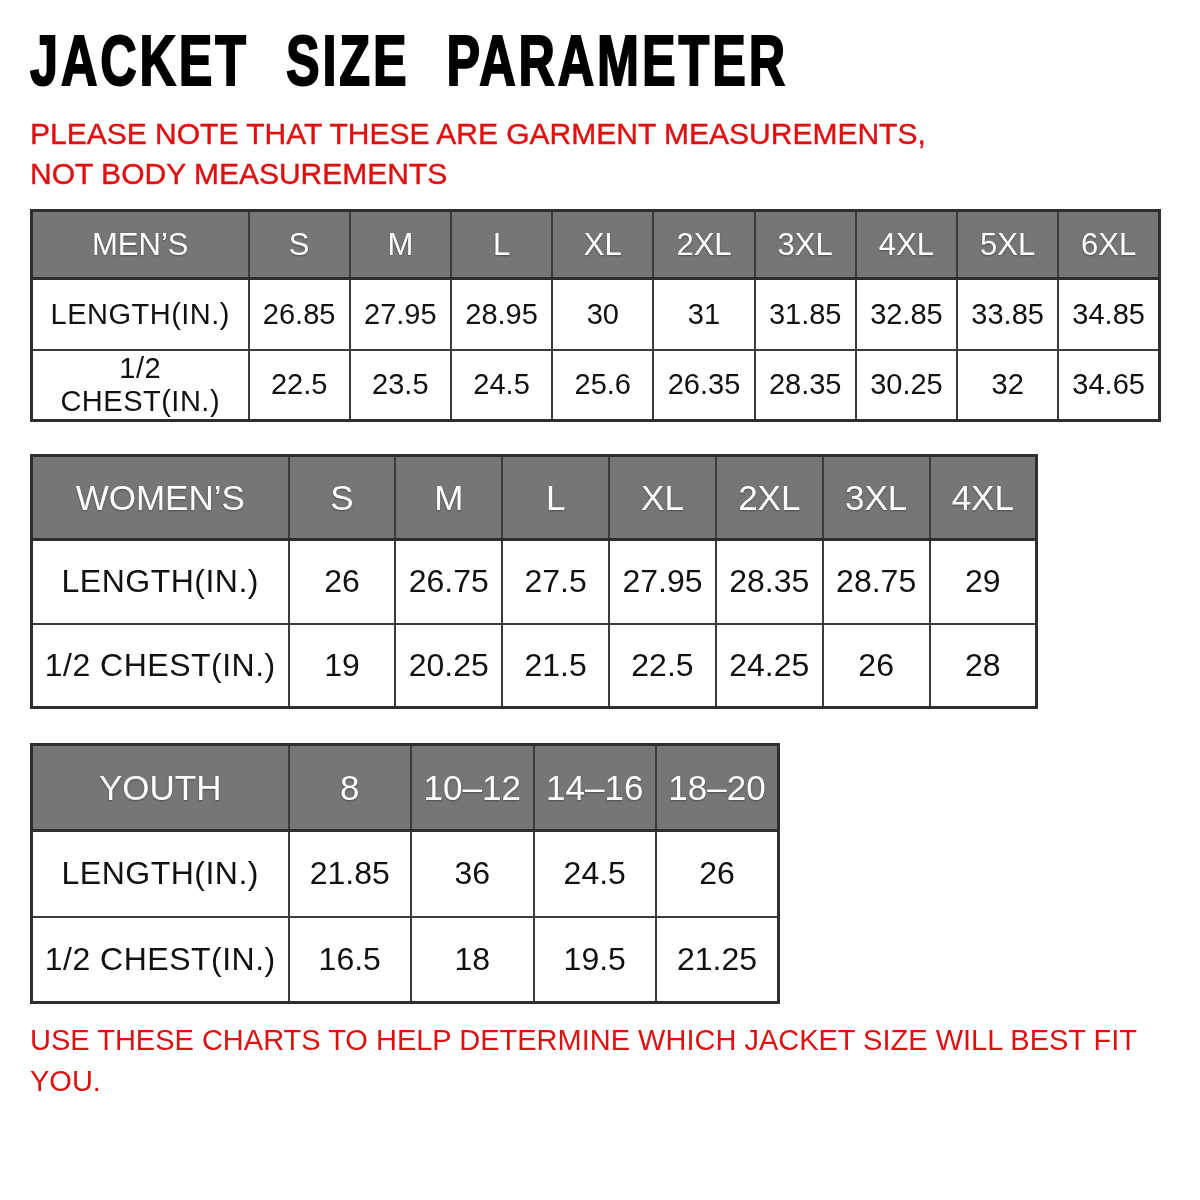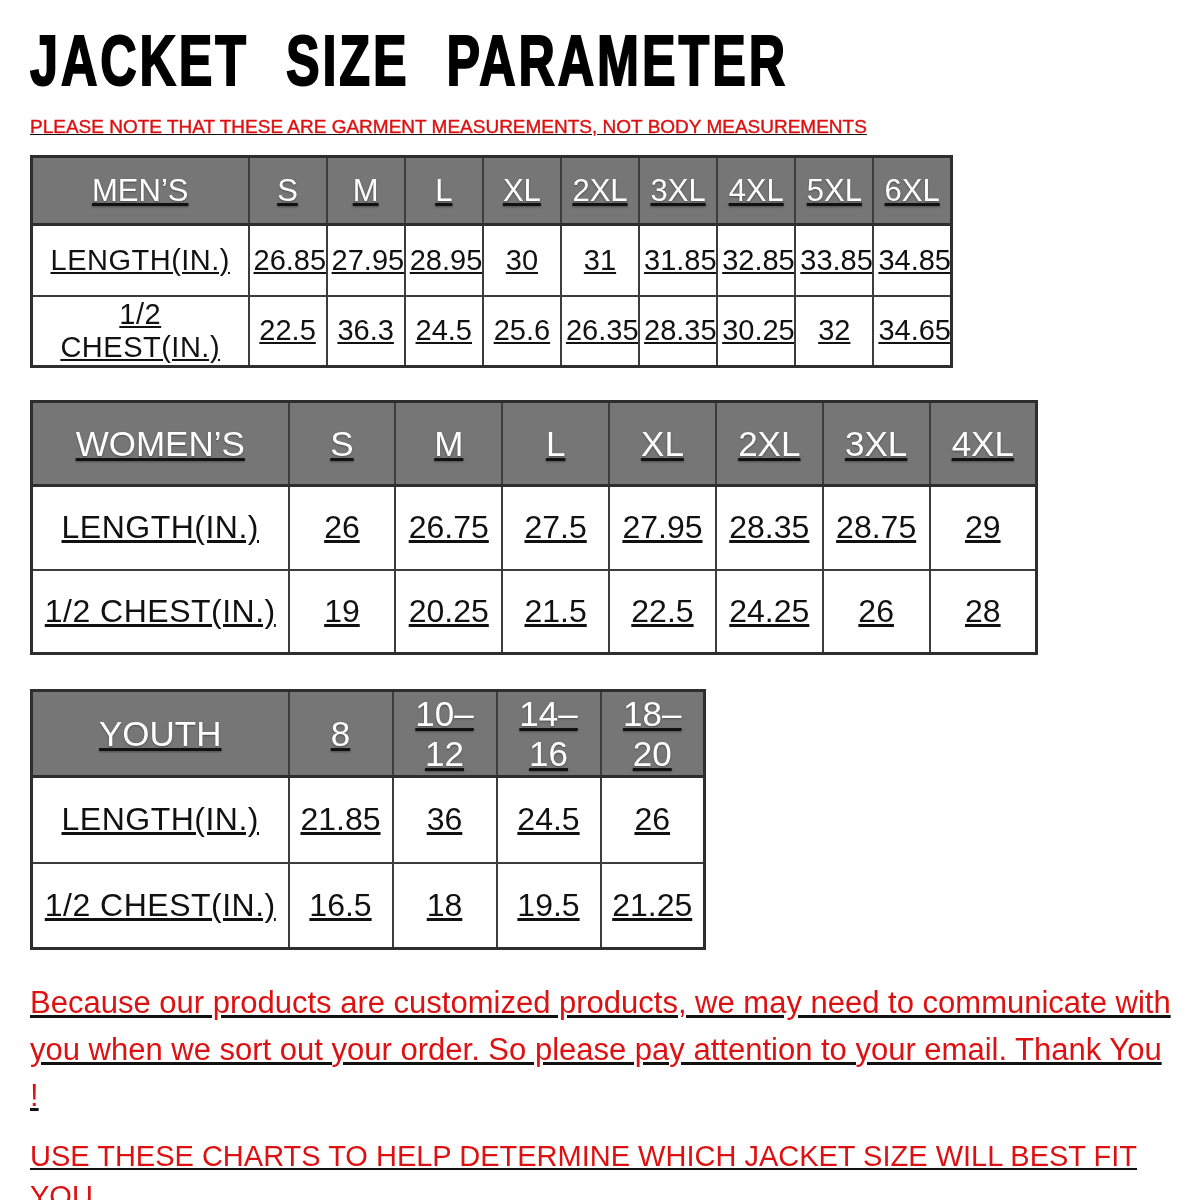--- a/index.html
+++ b/index.html
@@ -15,21 +15,20 @@
     background: #ffffff;
     font-family: "Liberation Sans", "DejaVu Sans", sans-serif;
     color: var(--text-dark);
   }
   .page {
     width: 1200px;
     height: 1200px;
     padding: 26px 30px 0 30px;
     overflow: hidden;
     background: #ffffff;
-    text-decoration: underline;
   }
   
   h1.title {
     margin: 0;
     font-size: 70px;
     line-height: 1.0;
     white-space: nowrap;
   }
   .title-inner {
     display: inline-block;
@@ -38,21 +37,21 @@
     font-weight: bold;
     letter-spacing: 4px;
     word-spacing: 28px;
     -webkit-text-stroke: 2px #000;
     color: #000;
   }
   
   .note {
     margin: 18px 0 8px 0;
     max-width: 930px;
-    font-size: 19px;
+    font-size: 30px;
     line-height: 1.32;
     font-weight: bold;
     -webkit-text-stroke: 0.4px var(--accent-red);
     font-weight: normal;
     color: var(--accent-red);
   }
   
   table.size-table {
     border-collapse: collapse;
     table-layout: fixed;
@@ -67,31 +66,31 @@
     overflow: hidden;
   }
   table.size-table thead th {
     background: var(--header-gray);
     color: #ffffff;
     font-weight: normal;
     border-bottom: 3px solid var(--border-dark);
     text-shadow: 0 1px 2px rgba(0,0,0,0.35);
   }
   
-  .t-mens { width: 923px; margin-top: 16px; }
+  .t-mens { width: 1131px; margin-top: 16px; }
   .t-mens thead th { height: 68px; font-size: 31px; }
   .t-mens tbody td { height: 71px; font-size: 29px; }
   .t-mens th:first-child, .t-mens td:first-child { width: 217px; }
   
   .t-womens { width: 1008px; margin-top: 32px; }
   .t-womens thead th { height: 84px; font-size: 35px; }
   .t-womens tbody td { height: 84px; font-size: 32px; }
   .t-womens th:first-child, .t-womens td:first-child { width: 257px; }
   
-  .t-youth { width: 676px; margin-top: 34px; }
+  .t-youth { width: 750px; margin-top: 34px; }
   .t-youth thead th { height: 86px; font-size: 35px; }
   .t-youth tbody td { height: 86px; font-size: 32px; }
   .t-youth th:first-child, .t-youth td:first-child { width: 257px; }
 
   td.row-label { letter-spacing: 0.5px; }
 
   
   .footer-para {
     margin: 30px 0 0 0;
     width: 1145px;
@@ -140,21 +139,21 @@
         <td>30</td>
         <td>31</td>
         <td>31.85</td>
         <td>32.85</td>
         <td>33.85</td>
         <td>34.85</td>
       </tr>
       <tr>
         <td class="row-label">1/2 CHEST(IN.)</td>
         <td>22.5</td>
-        <td>36.3</td>
+        <td>23.5</td>
         <td>24.5</td>
         <td>25.6</td>
         <td>26.35</td>
         <td>28.35</td>
         <td>30.25</td>
         <td>32</td>
         <td>34.65</td>
       </tr>
     </tbody>
   </table>
@@ -217,16 +216,15 @@
       <tr>
         <td class="row-label">1/2 CHEST(IN.)</td>
         <td>16.5</td>
         <td>18</td>
         <td>19.5</td>
         <td>21.25</td>
       </tr>
     </tbody>
   </table>
 
-  <p class="footer-para">Because our products are customized products, we may need to communicate with you when we sort out your order. So please pay attention to your email. Thank You !</p>
   <p class="footer-line2">USE THESE CHARTS TO HELP DETERMINE WHICH JACKET SIZE WILL BEST FIT YOU.</p>
 
 </div>
 
 </body></html>

